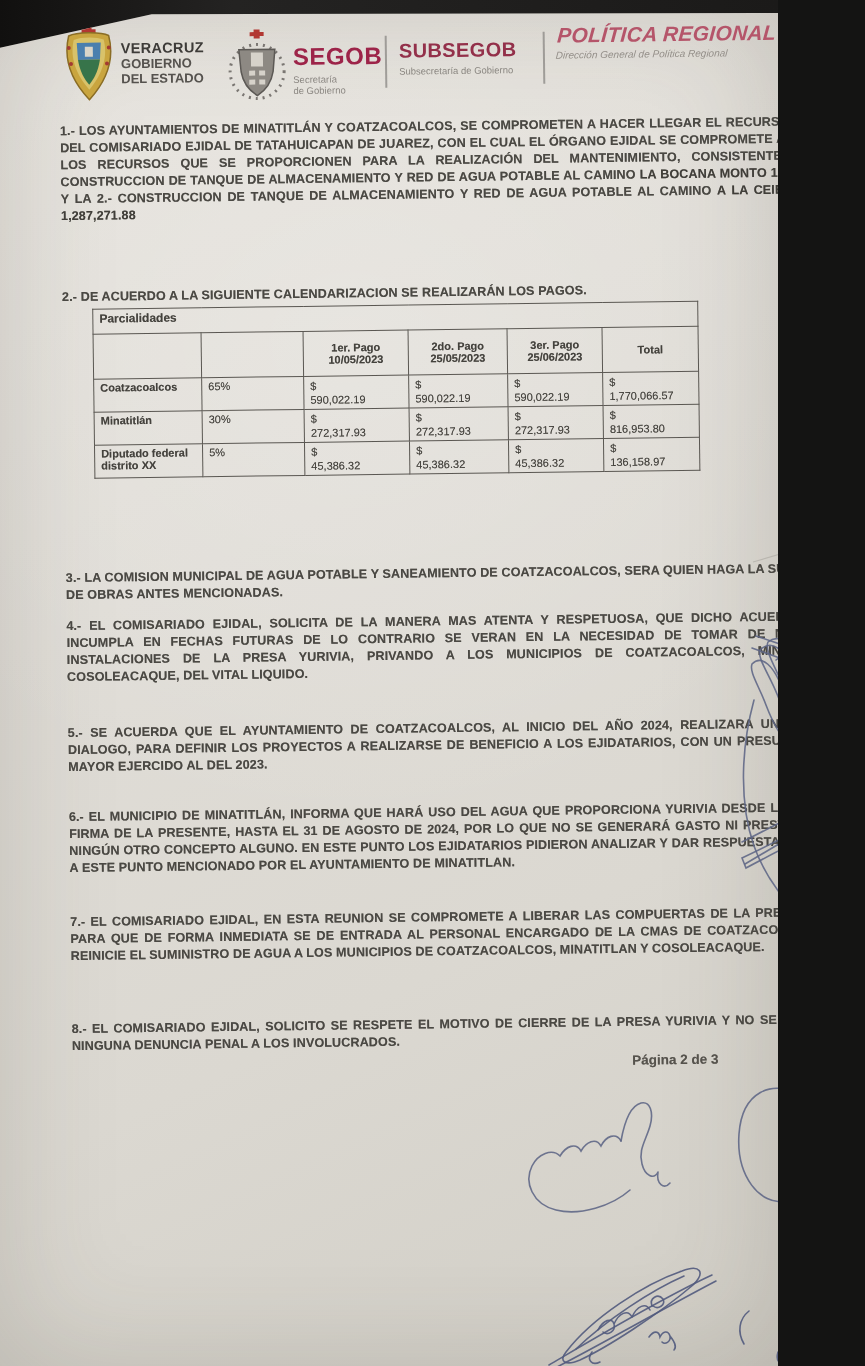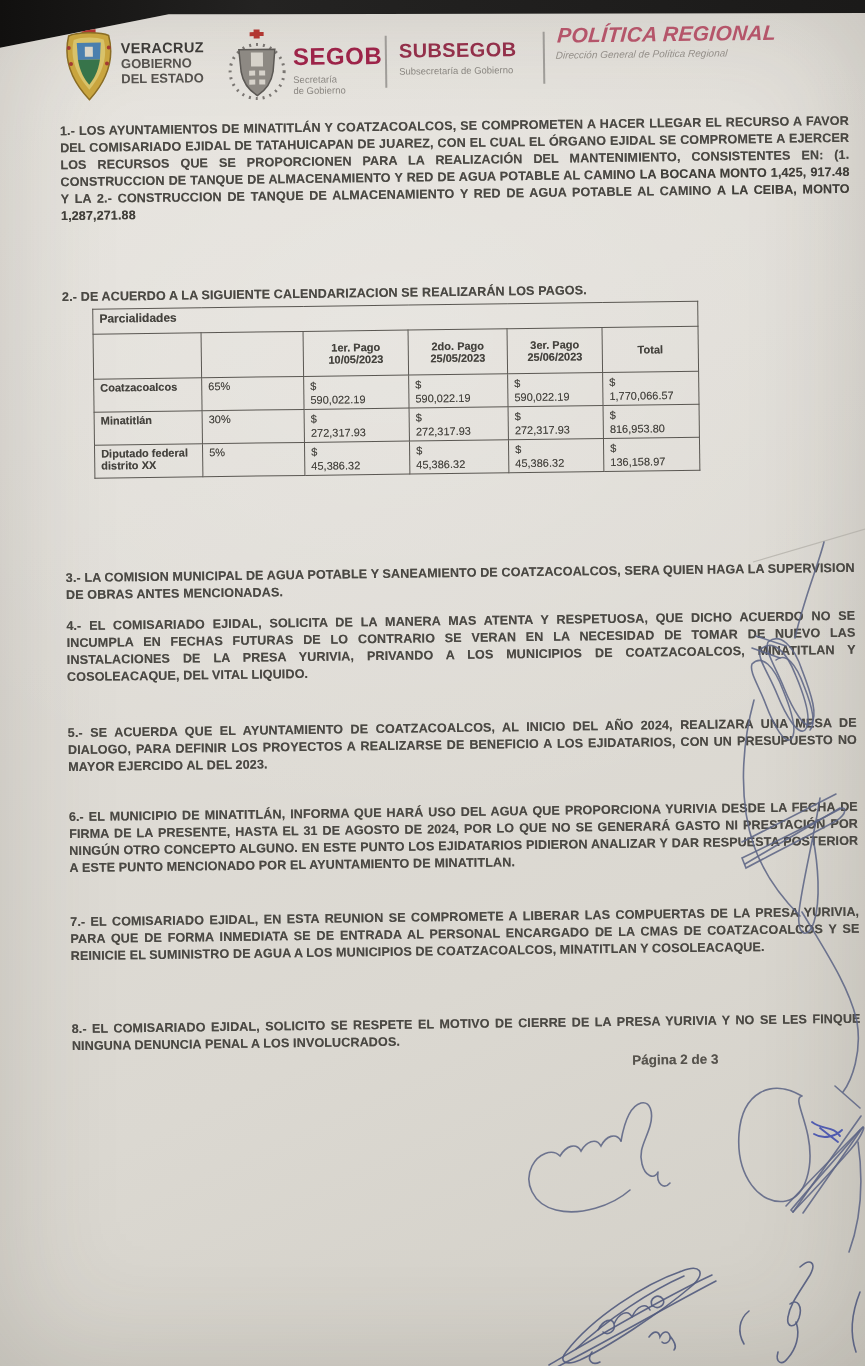--- a/index.html
+++ b/index.html
@@ -1,17 +1,17 @@
 <!DOCTYPE html>
 <html><head>
 <meta charset="utf-8">
 <style>
   html,body{margin:0;padding:0;width:865px;height:1366px;overflow:hidden;
     font-family:"Liberation Sans",sans-serif;background:#141413;}
-  .photo{position:relative;width:865px;height:1366px;background:linear-gradient(90deg,#11100f,#242322 30%,#1b1a19);}
+  .photo{position:relative;width:778px;height:1366px;background:linear-gradient(90deg,#11100f,#242322 30%,#1b1a19);}
   .paper{position:absolute;inset:0;
     background:
       radial-gradient(120% 60% at 45% 25%, rgba(255,255,255,.20), rgba(255,255,255,0) 60%),
       linear-gradient(155deg,#e6e3dd 0%,#e0ddd7 38%,#dbd8d1 68%,#d2cfc7 100%);
     clip-path:polygon(0% 3.5%,19.5% 1.05%,100% 0.95%,100% 100%,0% 100%);
     box-shadow:inset 0 0 120px rgba(60,55,45,.18);}
   .content{position:absolute;inset:0;transform:rotate(-0.75deg);transform-origin:70px 140px;color:#474540;}
 
   
   .hdr-abs{position:absolute;}

